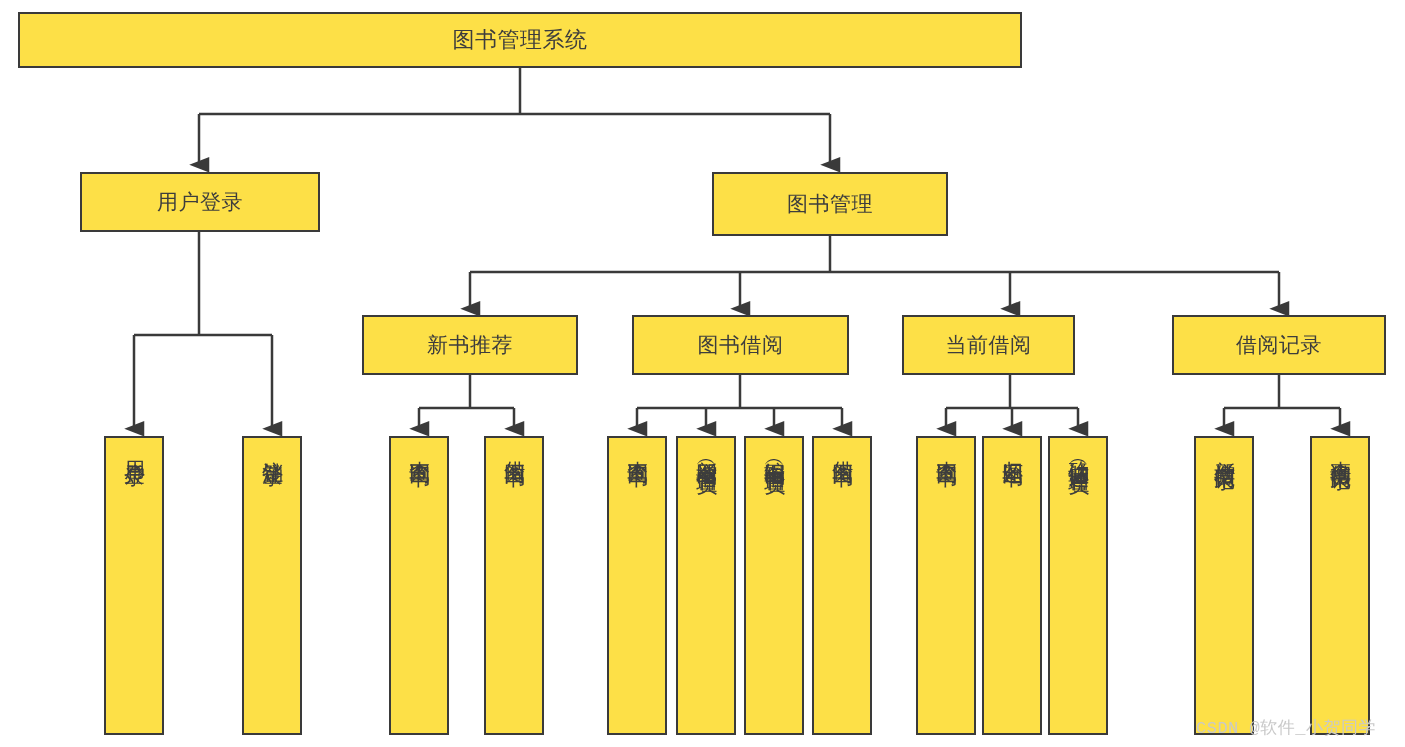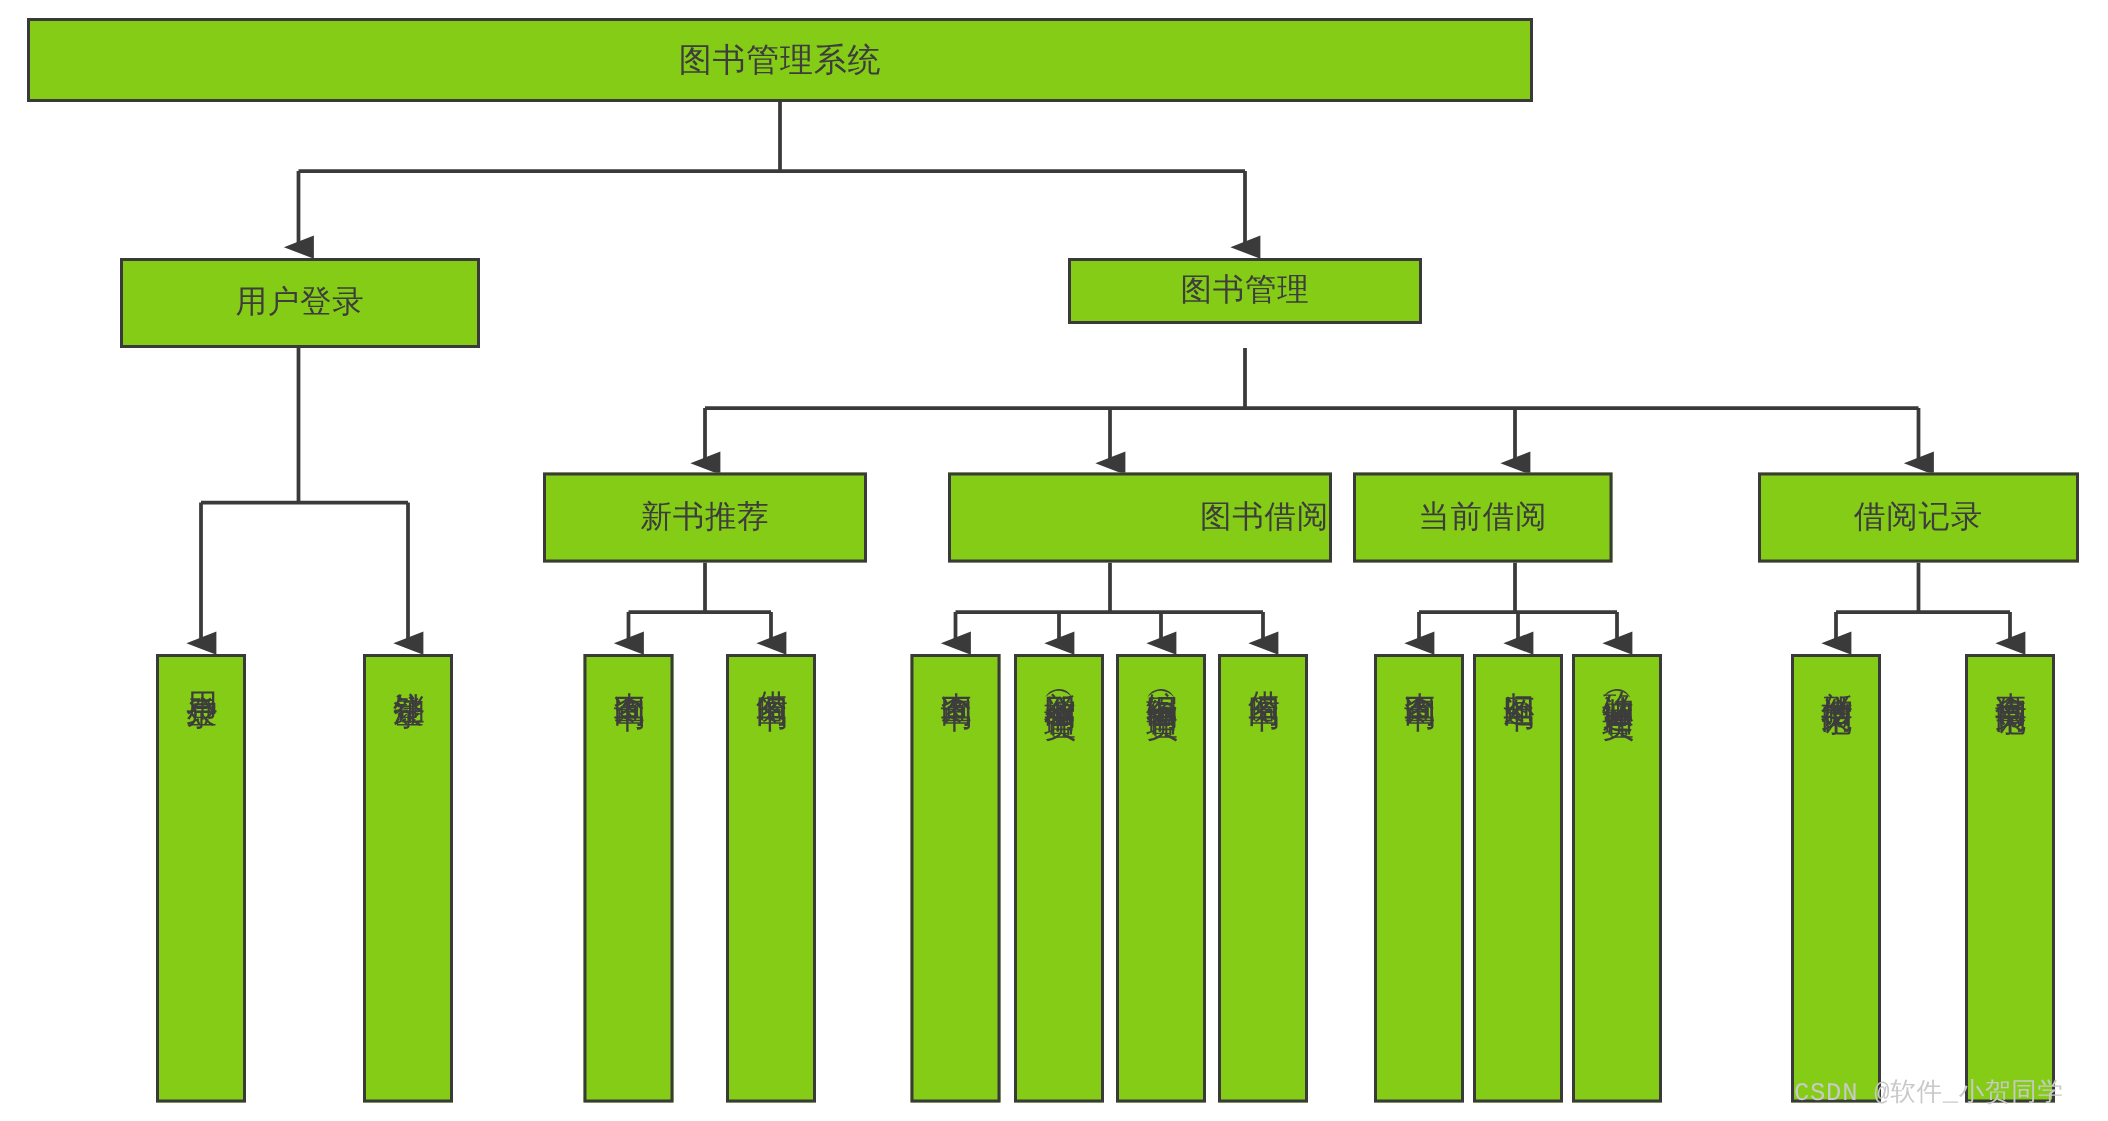--- a/index.html
+++ b/index.html
@@ -24,26 +24,27 @@
     position: absolute;
     left: 0;
     top: 0;
     width: 1405px;
     height: 747px;
     pointer-events: none;
   }
   .node-box {
     position: absolute;
     box-sizing: border-box;
-    background: #84cc16;
+    background: #fde047;
     border: 2.5px solid #3a3a3a;
     display: flex;
     align-items: center;
     justify-content: center;
     overflow: hidden;
+    font-family: Liberation Serif, serif;
   }
   .node-label {
     color: #3d3d3d;
     text-align: center;
     line-height: 1.18;
     letter-spacing: 0.5px;
     white-space: nowrap;
   }
   .node-box.horizontal .node-label {
     font-size: 21px;
@@ -129,28 +130,28 @@
     </g>
   </svg>
 
   <div class="node-box root horizontal" style="left:18px; top:12px; width:1004px; height:56px;">
     <span class="node-label">图书管理系统</span>
   </div>
 
   <div class="node-box horizontal" style="left:80px; top:172px; width:240px; height:60px;">
     <span class="node-label">用户登录</span>
   </div>
-  <div class="node-box horizontal" style="left:712px; top:172px; width:236px; height:44px;">
+  <div class="node-box horizontal" style="left:712px; top:172px; width:236px; height:64px;">
     <span class="node-label">图书管理</span>
   </div>
 
   <div class="node-box horizontal" style="left:362px; top:315px; width:216px; height:60px;align-items:center;">
     <span class="node-label">新书推荐</span>
   </div>
-  <div class="node-box horizontal" style="left:632px; top:315px; width:256px; height:60px;justify-content:flex-end;">
+  <div class="node-box horizontal" style="left:632px; top:315px; width:217px; height:60px;">
     <span class="node-label">图书借阅</span>
   </div>
   <div class="node-box horizontal" style="left:902px; top:315px; width:173px; height:60px;">
     <span class="node-label">当前借阅</span>
   </div>
   <div class="node-box horizontal" style="left:1172px; top:315px; width:214px; height:60px;">
     <span class="node-label">借阅记录</span>
   </div>
 
   <div class="node-box vertical" style="left:104px; top:436px; width:60px; height:299px;">

